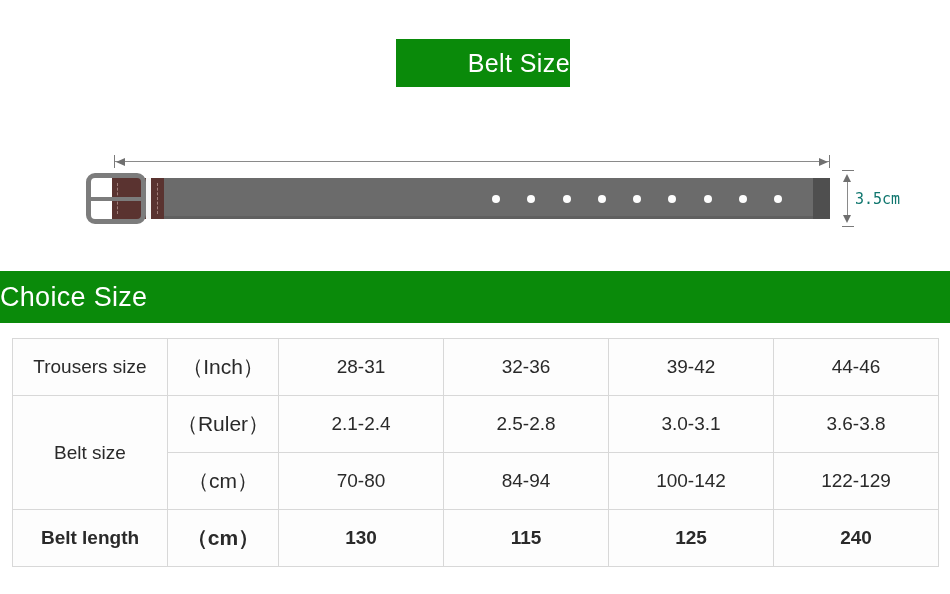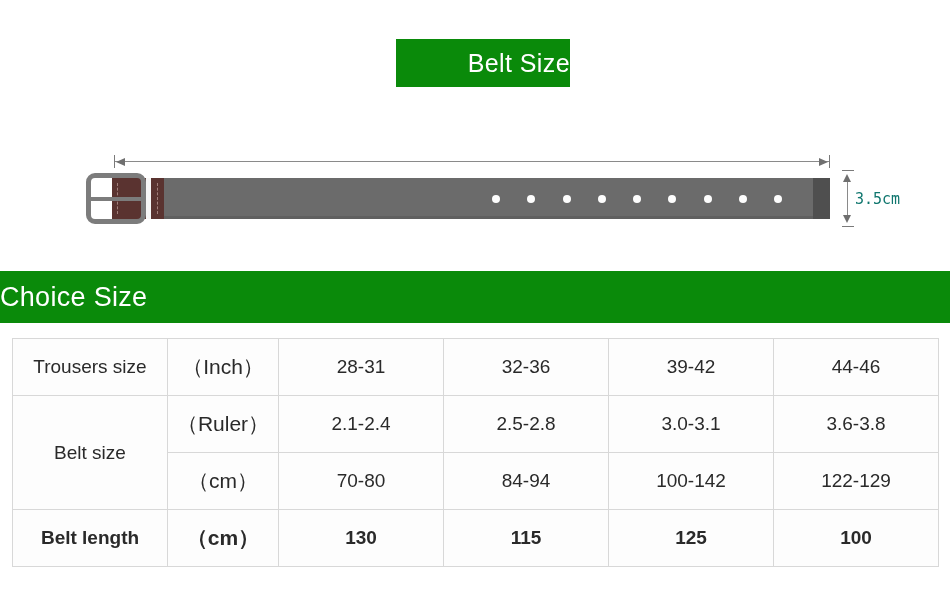--- a/index.html
+++ b/index.html
@@ -384,16 +384,16 @@
       <td class="cell-value">84-94</td>
       <td class="cell-value">100-142</td>
       <td class="cell-value">122-129</td>
     </tr>
     <tr class="row-tall bold-row">
       <td class="cell-rowlabel">Belt length</td>
       <td class="cell-unit">（cm）</td>
       <td class="cell-value">130</td>
       <td class="cell-value">115</td>
       <td class="cell-value">125</td>
-      <td class="cell-value">100</td>
+      <td class="cell-value">240</td>
     </tr>
   </tbody>
 </table>
 
 </body></html>

